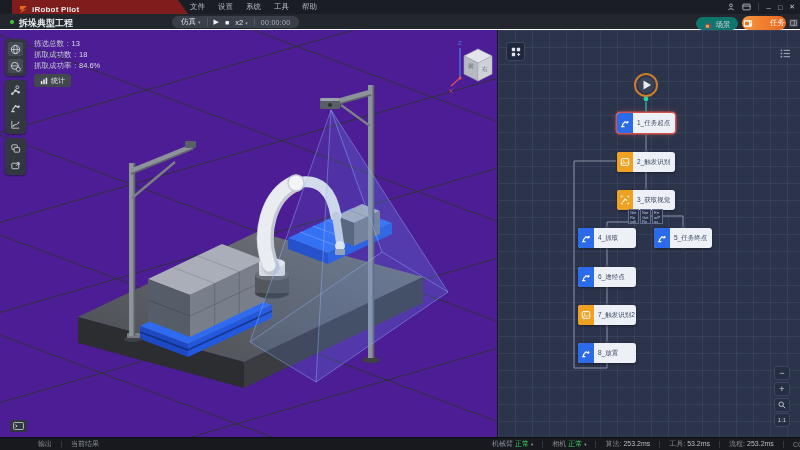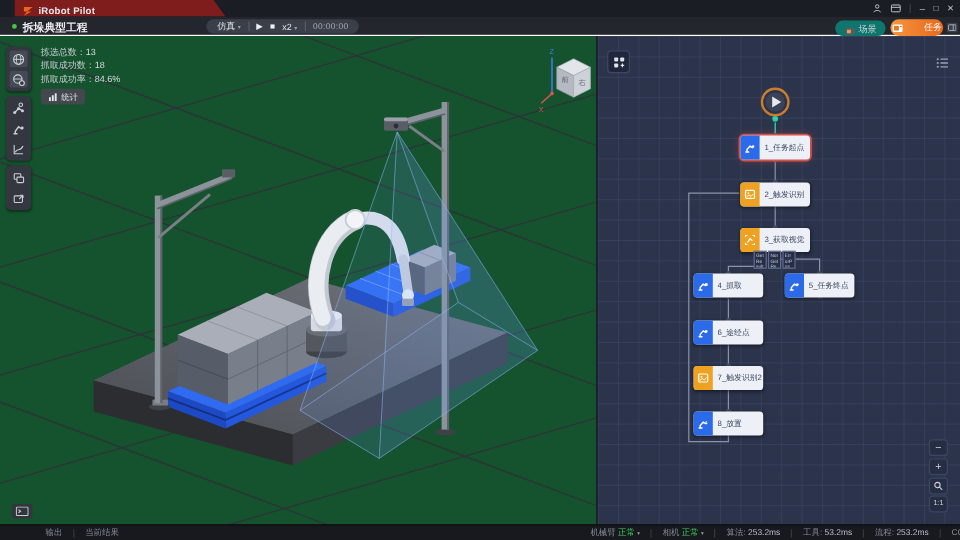--- a/index.html
+++ b/index.html
@@ -30,21 +30,21 @@
   .timer{font-size:7px;color:#aab0b9;letter-spacing:.3px;}
   .scene-btn{position:absolute;left:696px;top:3px;width:42px;height:13px;border-radius:7px;background:#0f766e;
              display:flex;align-items:flex-end;justify-content:center;gap:3px;font-size:7.5px;color:#ced2d9;}
   .task-btn{position:absolute;left:742px;top:2px;width:44px;height:14px;border-radius:8px;
             background:linear-gradient(90deg,#f5953f,#e9681c);display:flex;align-items:center;
             justify-content:center;gap:17px;font-size:7.5px;color:#fff;}
   .panel-toggle-btn{position:absolute;left:789px;top:5px;width:9px;height:8px;background:#3a3f49;
             border-radius:1px;display:flex;align-items:center;justify-content:center;}
   
   .main{position:absolute;top:30px;left:0;width:800px;height:407px;}
-  .viewport{position:absolute;left:0;top:0;width:497px;height:407px;background:#14532d;overflow:hidden;}
+  .viewport{position:absolute;left:0;top:0;width:497px;height:407px;background:#4c1d95;overflow:hidden;}
   .scene{position:absolute;left:0;top:0;}
   
   .left-tools{position:absolute;left:5px;top:9px;display:flex;flex-direction:column;gap:4px;}
   .tool-group{background:#33373f;border-radius:4px;width:21px;display:flex;flex-direction:column;
               align-items:center;padding:3px 0;gap:3px;box-shadow:0 1px 2px rgba(0,0,0,.4);}
   .tool-ic{width:15px;height:14px;display:flex;align-items:center;justify-content:center;border-radius:2px;}
   .tool-ic.active{background:#454b55;}
   
   .stats{position:absolute;left:34px;top:8px;font-size:7.5px;line-height:11px;color:#c6cad2;white-space:nowrap;}
   .stats b{font-weight:normal;color:#d9dce2;}
@@ -95,20 +95,27 @@
 
 <div class="app">
 
   <div class="titlebar">
     <div class="logo-wrap">
       <svg width="9" height="9" viewBox="0 0 10 10">
         <polygon points="1,1 9,1 4,5 8,5 1,9 4,5 1,5" fill="#e9681c"></polygon>
       </svg>
       <span class="logo-text">iRobot Pilot</span>
     </div>
+    <div class="menus">
+      <span>文件</span>
+      <span>设置</span>
+      <span>系统</span>
+      <span>工具</span>
+      <span>帮助</span>
+    </div>
     <div class="win">
       <svg width="8" height="8" viewBox="0 0 10 10">
         <circle cx="5" cy="3" r="1.8" fill="none" stroke="#c3c7ce" stroke-width="1"></circle>
         <path d="M1.5,9 C2,6.6 8,6.6 8.5,9" fill="none" stroke="#c3c7ce" stroke-width="1"></path>
       </svg>
       <svg width="9" height="8" viewBox="0 0 11 9">
         <rect x="1" y="1" width="9" height="7" rx="1" fill="none" stroke="#c3c7ce" stroke-width="1"></rect>
         <line x1="1" y1="3.4" x2="10" y2="3.4" stroke="#c3c7ce" stroke-width="1"></line>
       </svg>
       <span class="divider"></span>

